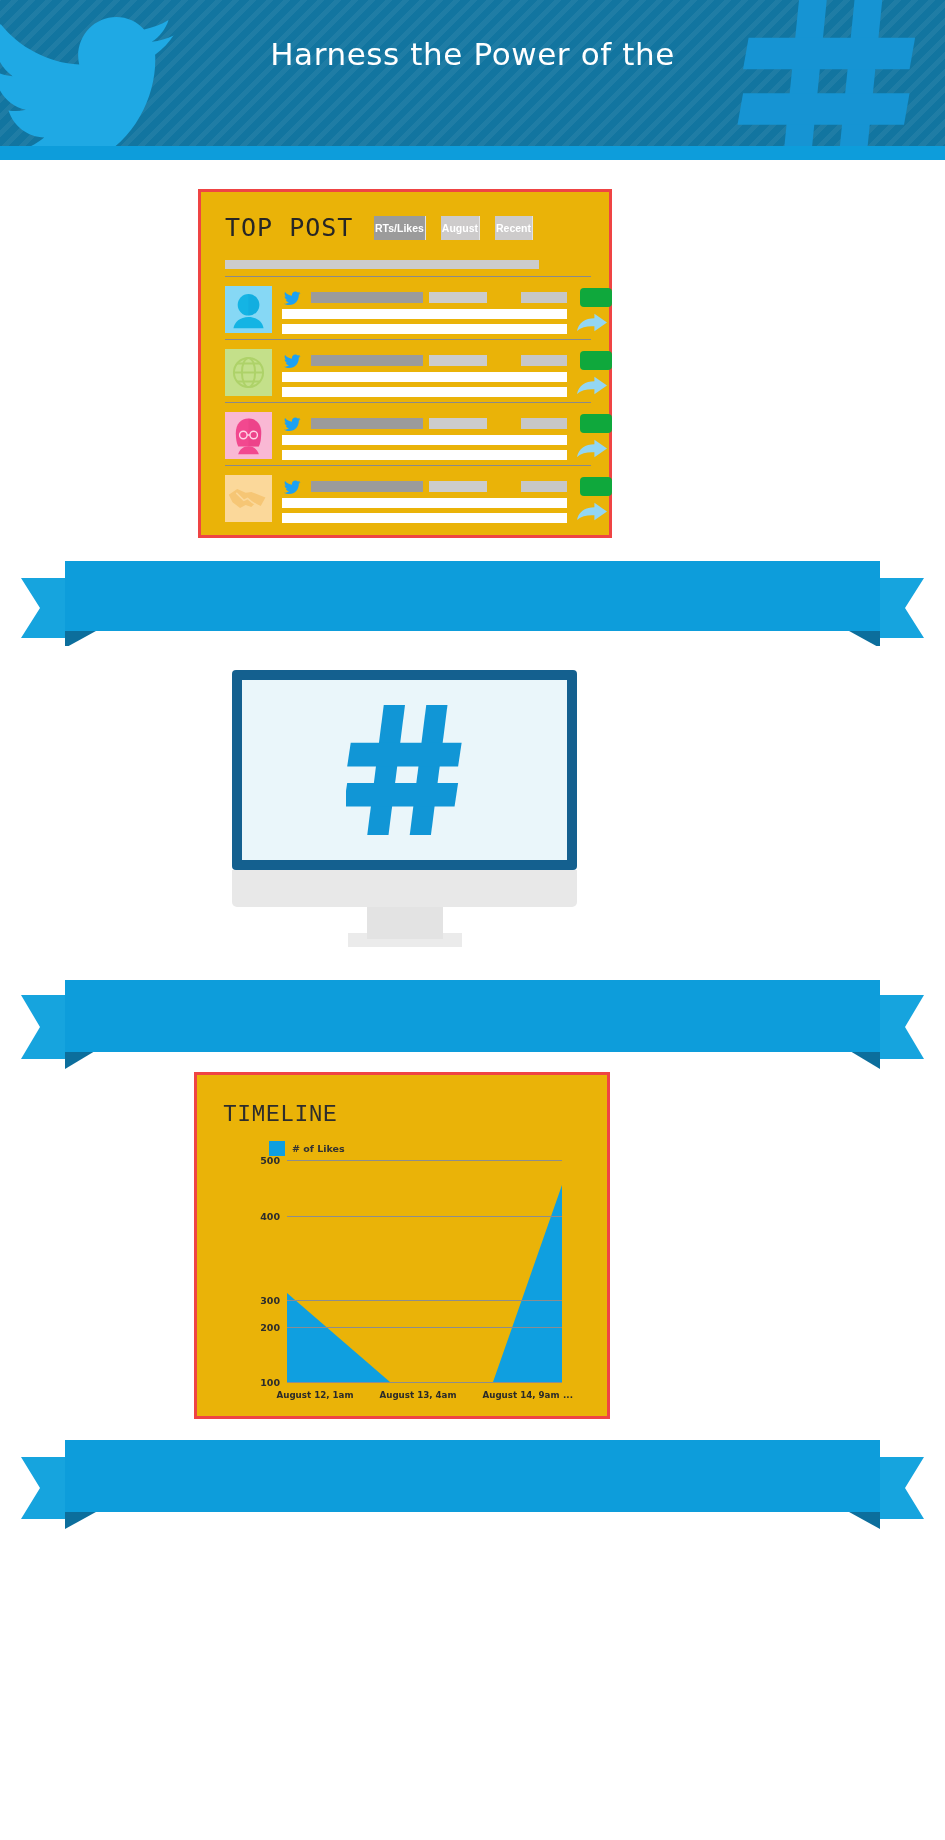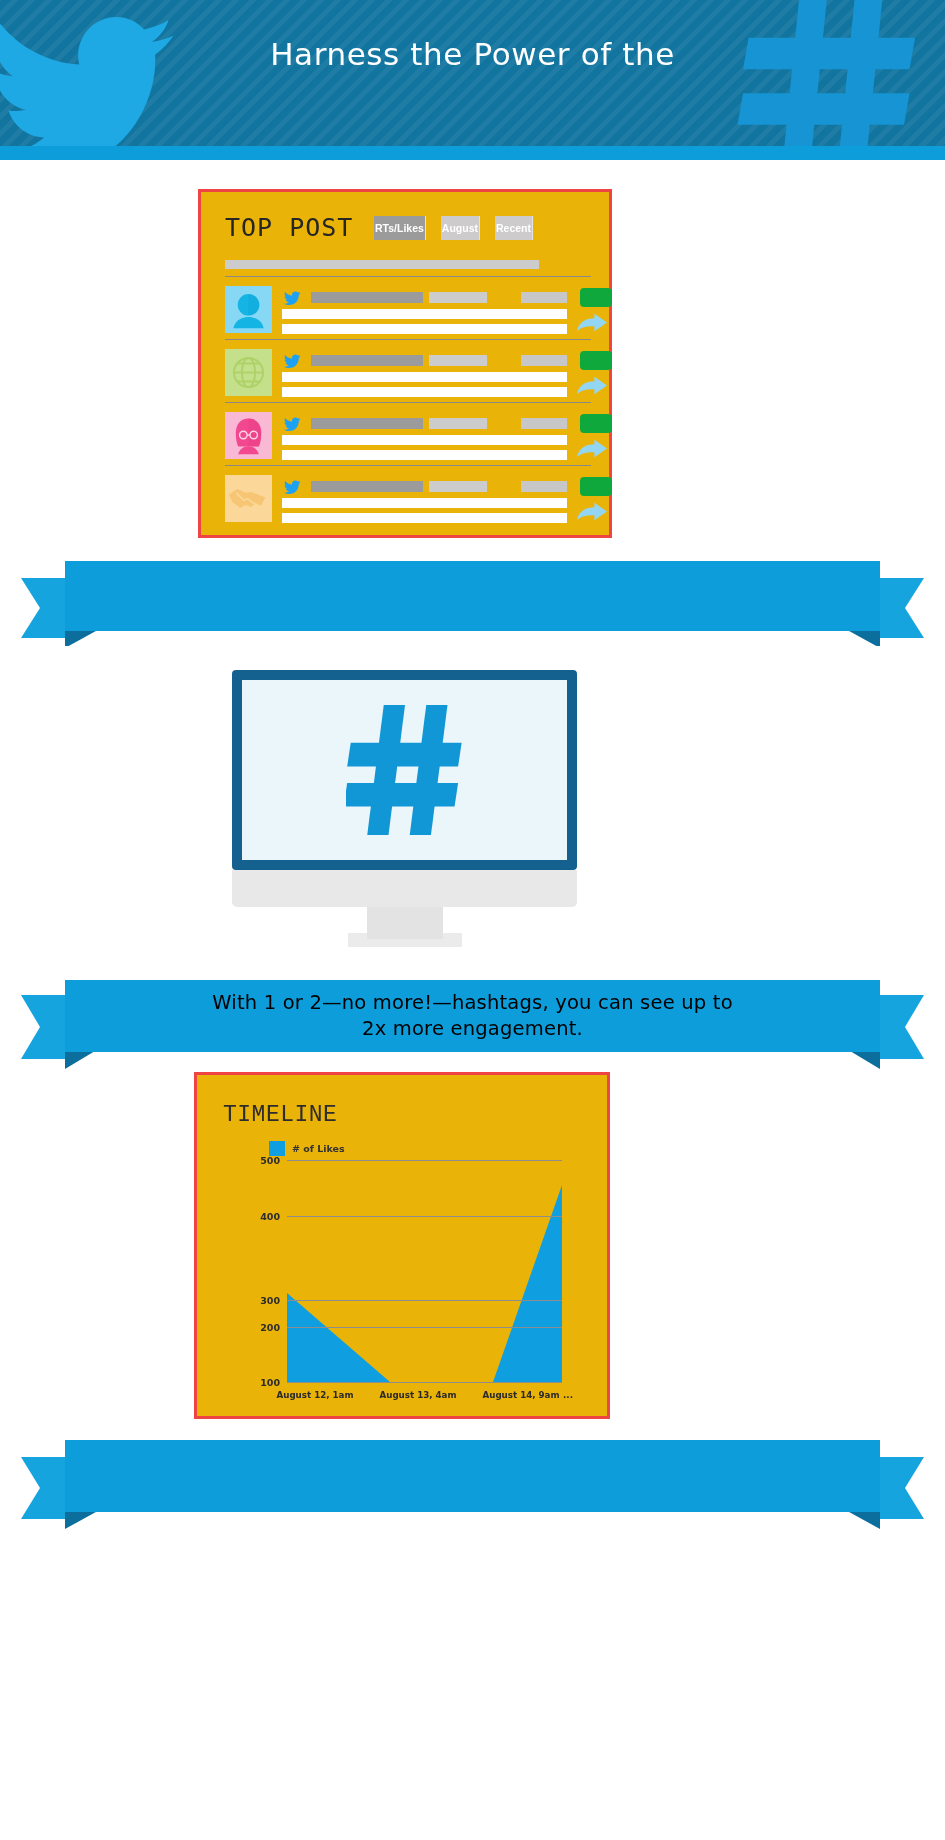--- a/index.html
+++ b/index.html
@@ -375,24 +375,20 @@
   </div>
 
   <div class="ribbon" style="top:975px; height:100px;">
     <svg width="945" height="100" viewBox="0 0 945 100" style="position:absolute;left:0;top:0;" aria-hidden="true">
       <polygon points="21,20 65,20 65,84 21,84 40,52" fill="#16a4de"></polygon>
       <polygon points="924,20 880,20 880,84 924,84 905,52" fill="#16a4de"></polygon>
       <polygon points="65,70 105,70 65,94" fill="#0c6e9c"></polygon>
       <polygon points="880,70 840,70 880,94" fill="#0c6e9c"></polygon>
       <rect x="65" y="5" width="815" height="72" fill="#0d9ddb"></rect>
     </svg>
-    <div style="position:absolute;left:65px;top:5px;width:815px;height:72px;display:flex;flex-direction:column;align-items:center;justify-content:center;">
-      <div class="ribbon-text" style="padding:0;">With 1 or 2—no more!—hashtags, you can see up to</div>
-      <div class="ribbon-text" style="padding:0;">2x more engagement.</div>
-    </div>
   </div>
 
   <div class="card" style="left:194px; top:1072px; width:416px; height:347px;">
 
     <div class="tl-title">TIMELINE</div>
 
     <div class="tl-legend">
       <div class="tl-legend-swatch"></div>
       <div class="tl-legend-label"># of Likes</div>
     </div>

